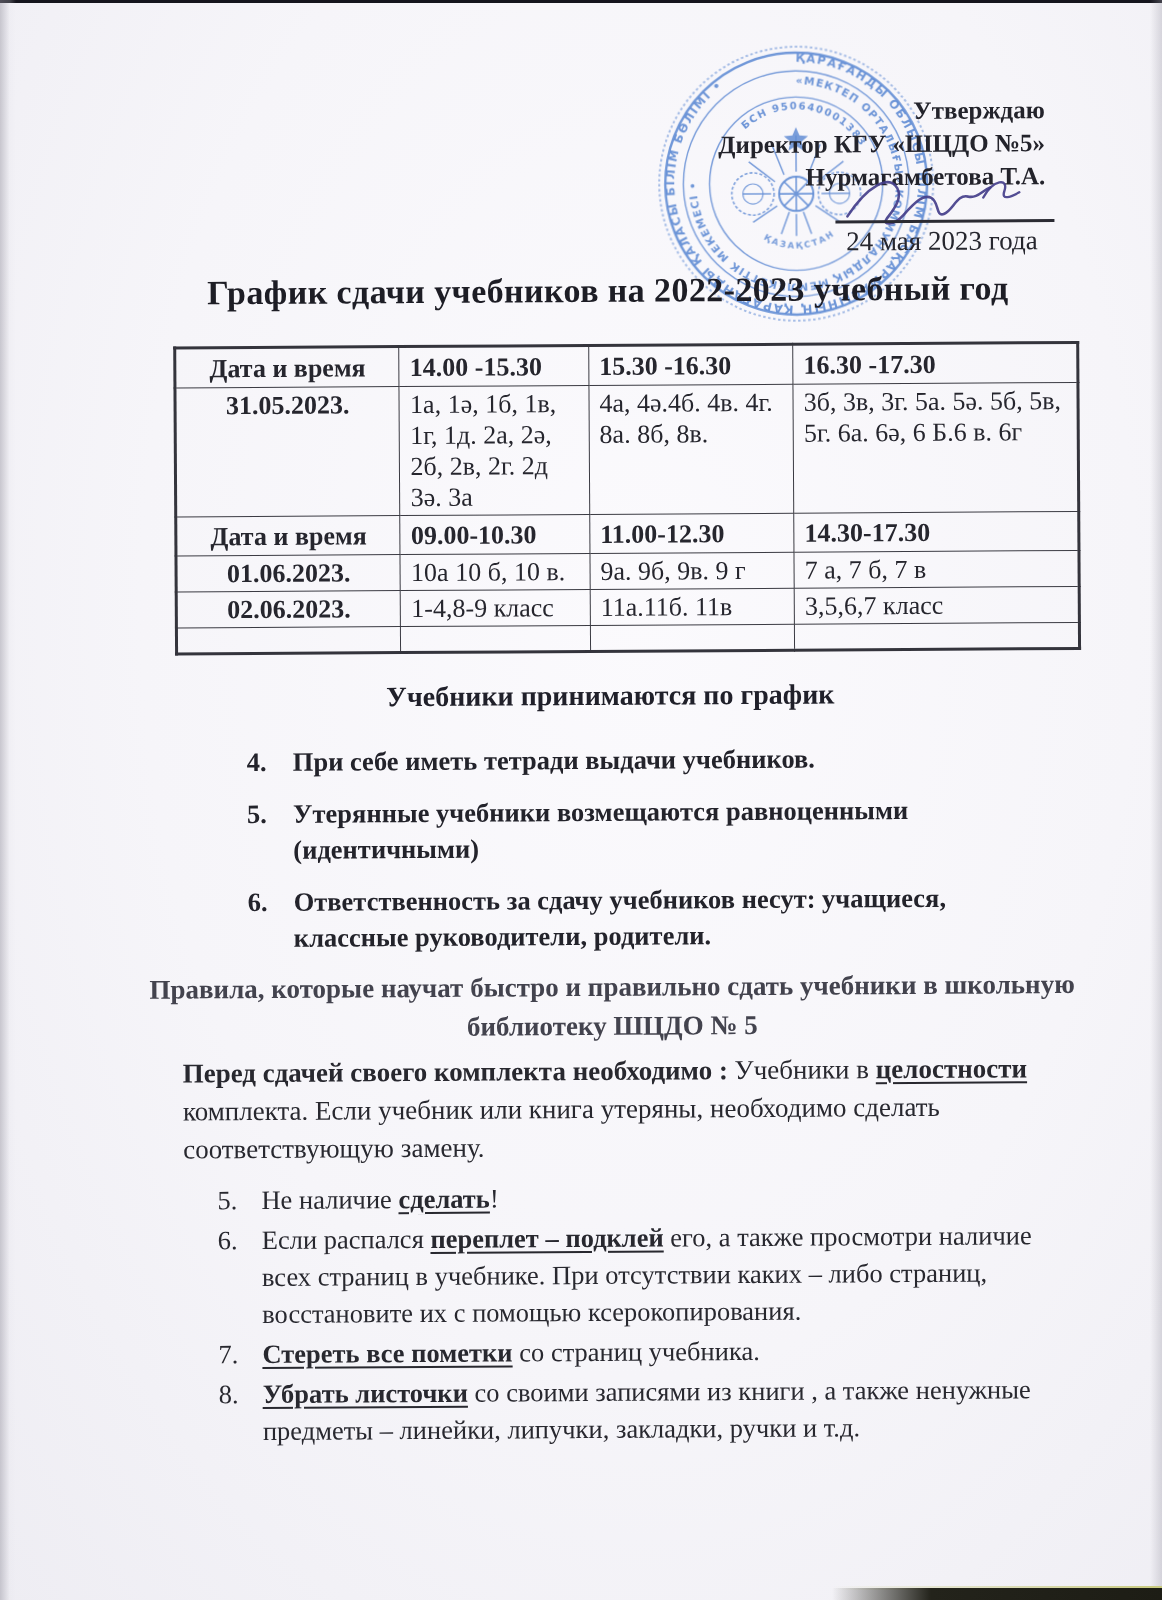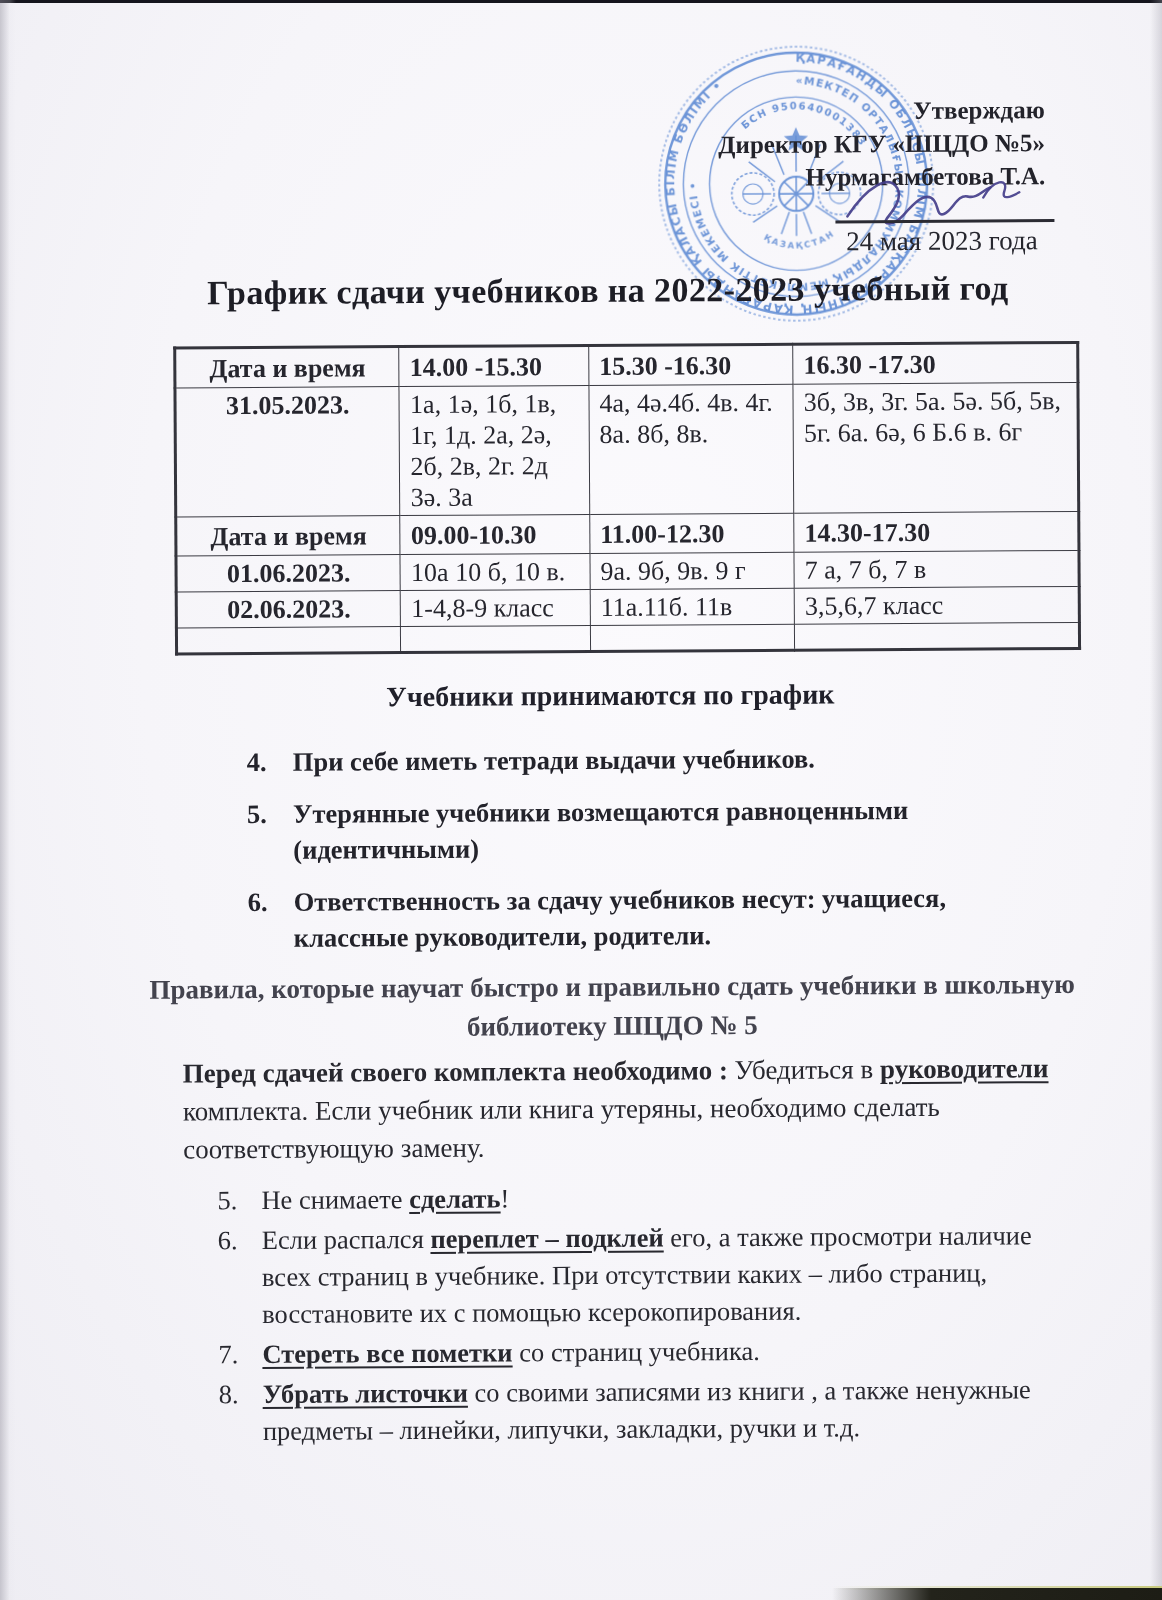--- a/index.html
+++ b/index.html
@@ -188,26 +188,26 @@
       </div>
       <div class="li">
         <span class="num">6.</span>
         <span>Ответственность за сдачу учебников несут: учащиеся, классные руководители, родители.</span>
       </div>
     </div>
 
     <div class="rules-head">Правила, которые научат быстро и правильно сдать учебники в школьную библиотеку ШЦДО № 5</div>
 
     <div class="intro">
-      <span class="b">Перед сдачей своего комплекта  необходимо : </span><span>Убедиться в </span><span class="emph">руководители</span><span> комплекта. Если учебник или книга утеряны, необходимо сделать соответствующую замену.</span>
+      <span class="b">Перед сдачей своего комплекта  необходимо : </span><span>Учебники в </span><span class="emph">целостности</span><span> комплекта. Если учебник или книга утеряны, необходимо сделать соответствующую замену.</span>
     </div>
 
     <div class="list2">
       <div class="li">
-        <span class="num">5.</span><span>Не снимаете </span><span class="emph">сделать</span><span>!</span>
+        <span class="num">5.</span><span>Не наличие </span><span class="emph">сделать</span><span>!</span>
       </div>
       <div class="li">
         <span class="num">6.</span><span>Если распался </span><span class="emph">переплет – подклей</span><span> его, а также просмотри наличие всех страниц в учебнике. При отсутствии каких – либо страниц, восстановите их с помощью ксерокопирования.</span>
       </div>
       <div class="li">
         <span class="num">7.</span><span></span><span class="emph">Стереть все пометки</span><span> со страниц учебника.</span>
       </div>
       <div class="li">
         <span class="num">8.</span><span></span><span class="emph">Убрать листочки</span><span> со своими записями из книги , а также ненужные предметы – линейки, липучки, закладки, ручки и т.д.</span>
       </div>

